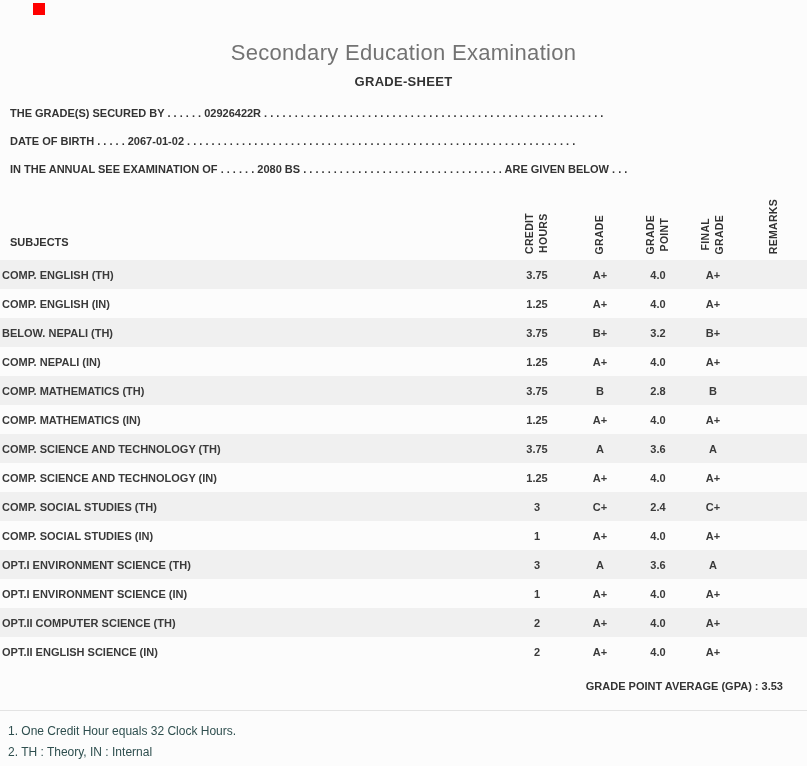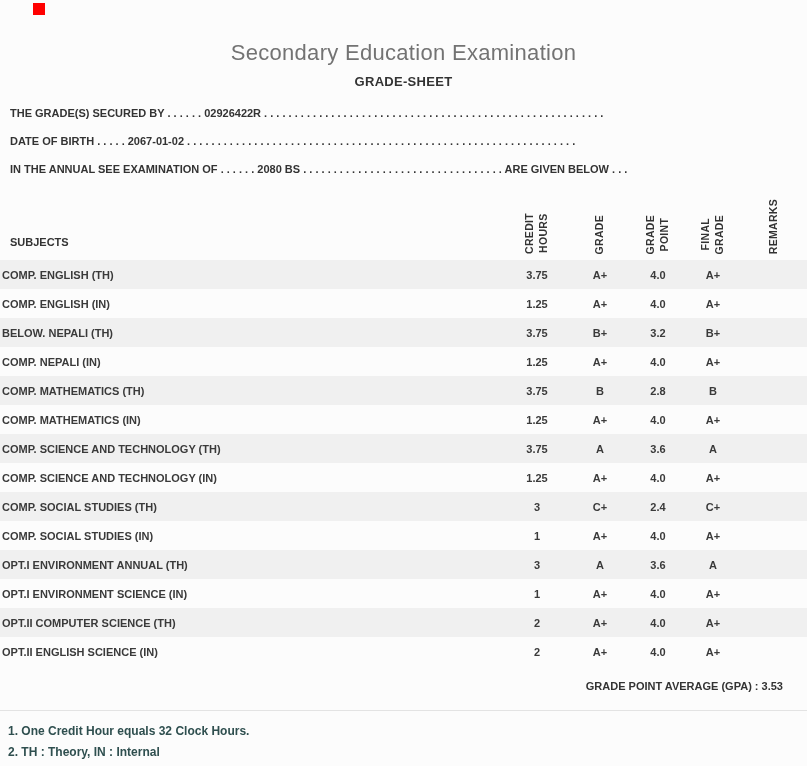--- a/index.html
+++ b/index.html
@@ -101,21 +101,21 @@
     font-weight: 700;
     color: #333;
   }
   .notes {
     margin-top: 18px;
     border-top: 1px solid #e3e3e3;
     padding: 10px 0 0 8px;
   }
   .note {
     font-size: 12px;
-    font-weight: 700;
+    font-weight: 400;
     color: #2f4f4f;
     line-height: 21px;
   }
 </style>
 </head>
 <body>
 
 <div class="page">
 
   <div class="red-square"></div>
@@ -226,21 +226,21 @@
         </tr>
         <tr>
           <td class="subject-cell">COMP. SOCIAL STUDIES (IN)</td>
           <td class="num-cell">1</td>
           <td class="num-cell">A+</td>
           <td class="num-cell">4.0</td>
           <td class="num-cell">A+</td>
           <td class="num-cell"></td>
         </tr>
         <tr>
-          <td class="subject-cell">OPT.I ENVIRONMENT ANNUAL (TH)</td>
+          <td class="subject-cell">OPT.I ENVIRONMENT SCIENCE (TH)</td>
           <td class="num-cell">3</td>
           <td class="num-cell">A</td>
           <td class="num-cell">3.6</td>
           <td class="num-cell">A</td>
           <td class="num-cell"></td>
         </tr>
         <tr>
           <td class="subject-cell">OPT.I ENVIRONMENT SCIENCE (IN)</td>
           <td class="num-cell">1</td>
           <td class="num-cell">A+</td>

